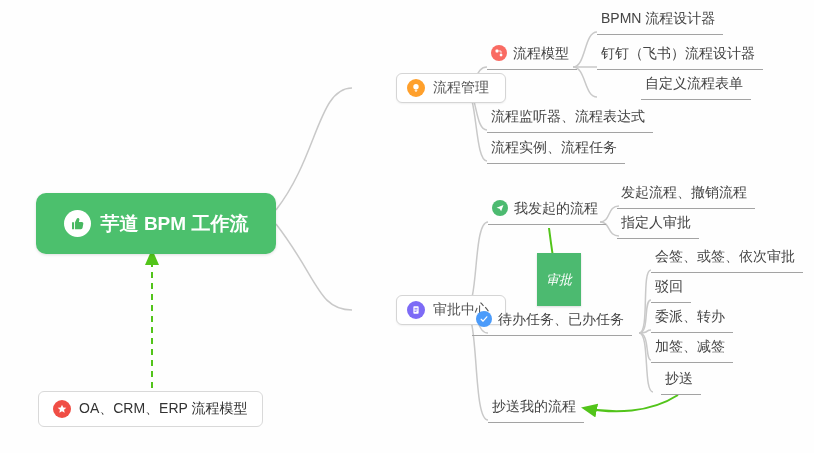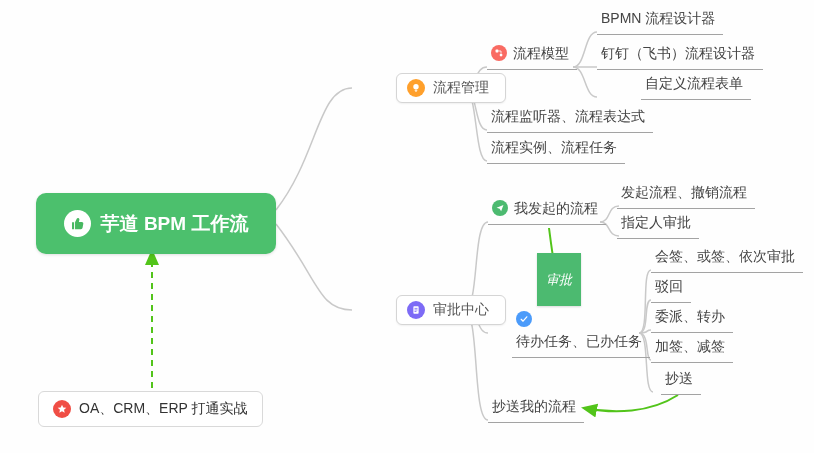--- a/index.html
+++ b/index.html
@@ -193,21 +193,21 @@
     <span>指定人审批</span>
   </div>
   <div class="leaf" style="left:617px; top:184px;">
     <span>发起流程、撤销流程</span>
   </div>
 
   <div class="badge">
     <span>审批</span>
   </div>
 
-  <div class="leaf" style="left:512px; top:311px;flex-direction:column;">
+  <div class="leaf" style="left:472px; top:311px;">
     <span class="cicon ic16 bg-blue">
       <svg width="10" height="10" viewBox="0 0 16 16">
         <path d="M3.5 8.5 L6.5 11.5 L12.5 4.5" stroke="#fff" stroke-width="2" fill="none" stroke-linecap="round" stroke-linejoin="round"></path>
       </svg>
     </span>
     <span>待办任务、已办任务</span>
   </div>
   <div class="leaf" style="left:651px; top:248px;">
     <span>会签、或签、依次审批</span>
   </div>
@@ -227,16 +227,16 @@
   <div class="leaf" style="left:488px; top:398px;">
     <span>抄送我的流程</span>
   </div>
 
   <div class="note-box">
     <span class="cicon ic18 bg-star">
       <svg width="12" height="12" viewBox="0 0 16 16">
         <path d="M8 2.2 L9.7 5.9 L13.8 6.3 L10.7 9 L11.6 13 L8 10.9 L4.4 13 L5.3 9 L2.2 6.3 L6.3 5.9 Z" fill="#fff"></path>
       </svg>
     </span>
-    <span>OA、CRM、ERP 打通实战</span>
+    <span>OA、CRM、ERP 流程模型</span>
   </div>
 
 </div>
 
 </body></html>

